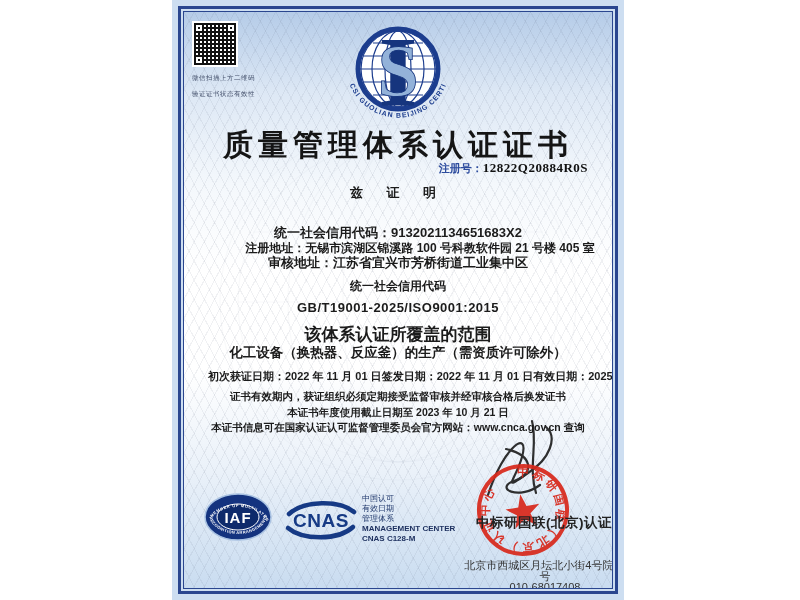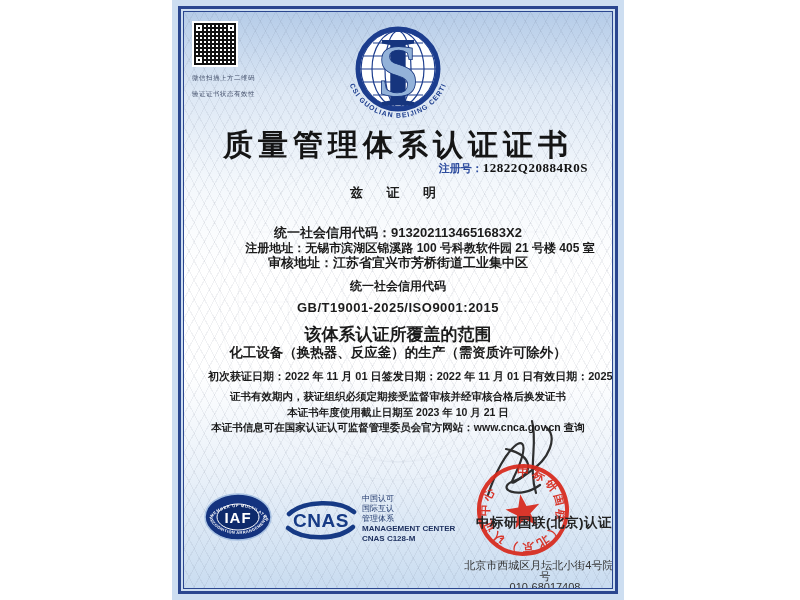--- a/index.html
+++ b/index.html
@@ -174,21 +174,21 @@
         </svg>
 
         <svg class="abs cnas" width="74" height="40" viewBox="0 0 74 40">
           <path d="M 5,14 C 20,0 56,0 70,12" stroke="#163a85" stroke-width="4.5" fill="none" stroke-linecap="round"></path>
           <path d="M 4,28 C 18,40 54,41 69,27" stroke="#163a85" stroke-width="4.5" fill="none" stroke-linecap="round"></path>
           <text x="37" y="27" text-anchor="middle" font-size="19" font-weight="700" fill="#163a85" letter-spacing="0.5">CNAS</text>
         </svg>
 
         <div class="abs cnas-text">
           <div>中国认可</div>
-          <div>国际互认</div>
+          <div>有效日期</div>
           <div>管理体系</div>
           <div class="b">MANAGEMENT CENTER</div>
           <div class="b">CNAS C128-M</div>
         </div>
 
         <div class="abs footer">
           <div>北京市西城区月坛北小街4号院21号</div>
           <div>010-68017408</div>
         </div>
 

